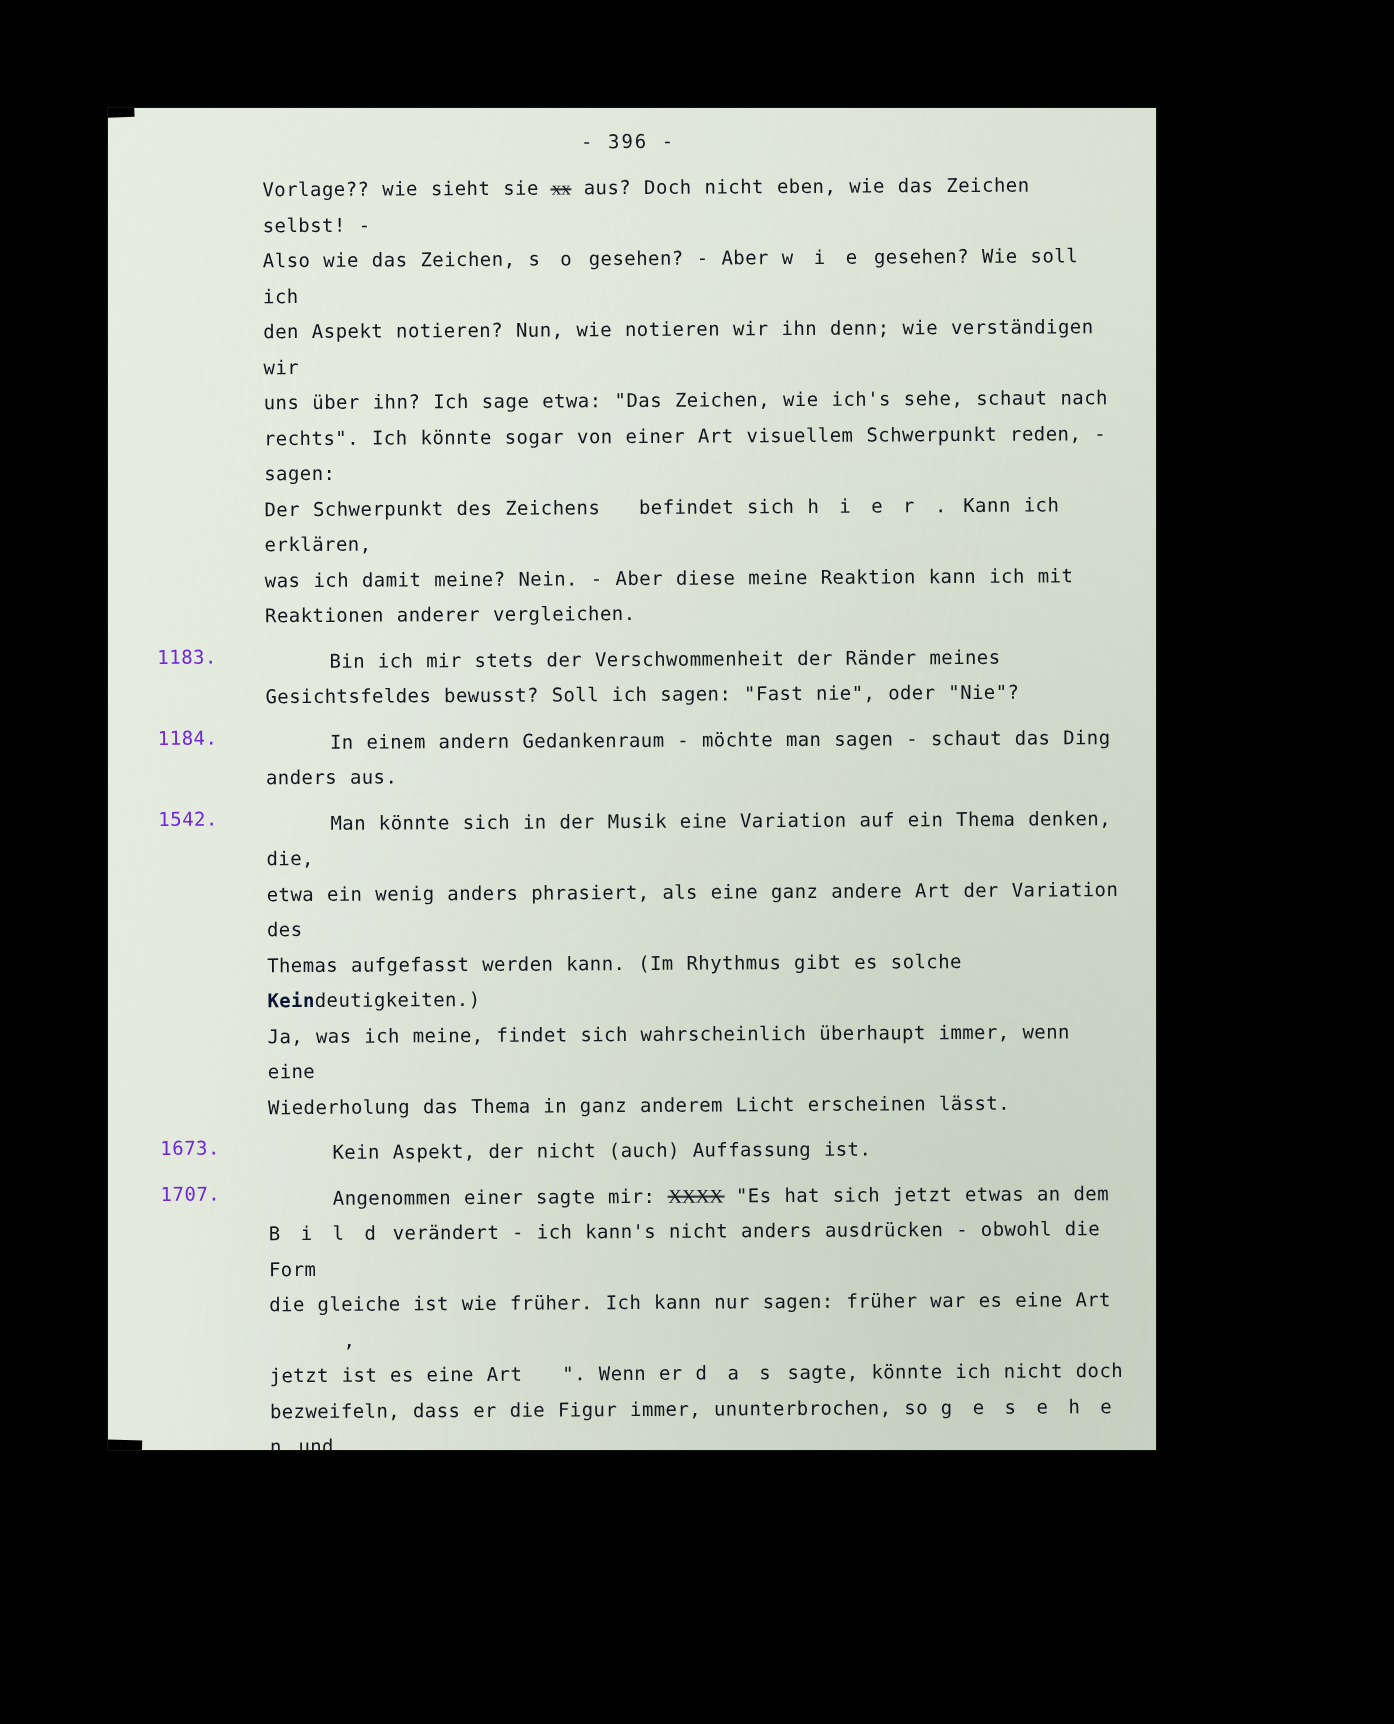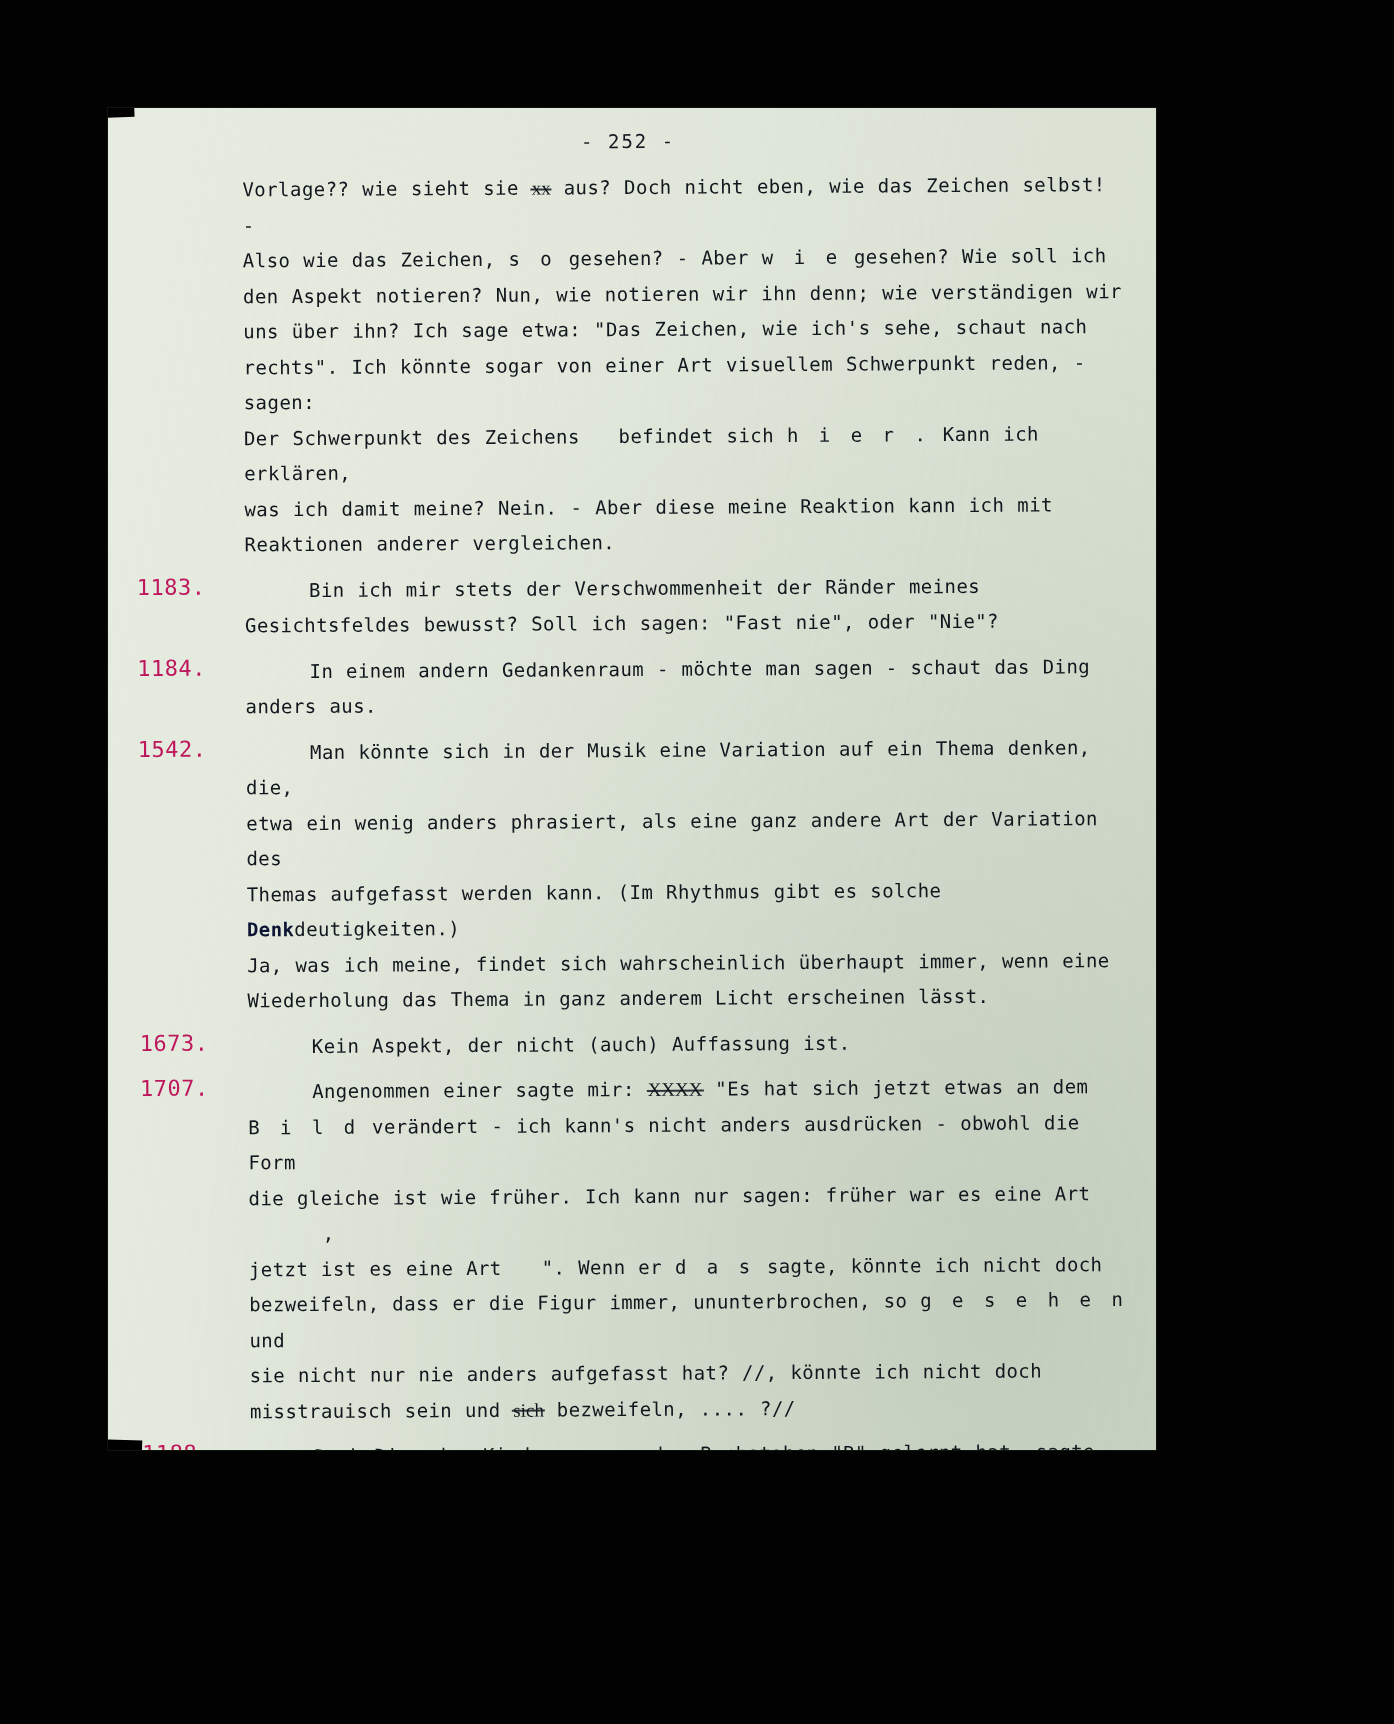--- a/index.html
+++ b/index.html
@@ -80,24 +80,25 @@
     width: 990px;
   }
   .para {
     display: flex;
     align-items: flex-start;
     margin-bottom: 10px;
   }
   .para-num {
     width: 108px;
     flex: 0 0 108px;
-    font-size: 22px;
-    color: #be185d;
+    font-size: 19px;
+    color: #6d28d9;
     letter-spacing: 0.5px;
     padding-top: 1px;
+    margin-left: 20px;
   }
   .para-text {
     flex: 1 1 auto;
     font-size: 19px;
     line-height: 35.5px;
     color: #12161d;
     letter-spacing: 0.4px;
     white-space: pre-wrap;
     word-spacing: 1px;
   }
@@ -133,21 +134,21 @@
 <body>
 
 <div class="page-backdrop">
   <div class="sheet">
     <div class="sheet-edge-tl"></div>
     <div class="sheet-edge-bl"></div>
 
     <div class="paper-inner">
 
       <div class="page-number">
-        <span>- 252 -</span>
+        <span>- 396 -</span>
       </div>
 
       <div class="body-block">
 
         <div class="para first-para">
           <div class="para-num"></div>
           <div class="para-text"><span>Vorlage?? wie sieht sie </span><span class="struck">xx</span><span> aus? Doch nicht eben, wie das Zeichen selbst! -
 Also wie das Zeichen, </span><span class="emph">s o</span><span> gesehen? - Aber </span><span class="emph">w i e</span><span> gesehen? Wie soll ich
 den Aspekt notieren? Nun, wie notieren wir ihn denn; wie verständigen wir
 uns über ihn? Ich sage etwa: "Das Zeichen, wie ich's sehe, schaut nach
@@ -166,21 +167,21 @@
         <div class="para">
           <div class="para-num">1184.</div>
           <div class="para-text"><span>     In einem andern Gedankenraum - möchte man sagen - schaut das Ding
 anders aus.</span></div>
         </div>
 
         <div class="para">
           <div class="para-num">1542.</div>
           <div class="para-text"><span>     Man könnte sich in der Musik eine Variation auf ein Thema denken, die,
 etwa ein wenig anders phrasiert, als eine ganz andere Art der Variation des
-Themas aufgefasst werden kann. (Im Rhythmus gibt es solche </span><span class="overtype">Denk</span><span>deutigkeiten.)
+Themas aufgefasst werden kann. (Im Rhythmus gibt es solche </span><span class="overtype">Kein</span><span>deutigkeiten.)
 Ja, was ich meine, findet sich wahrscheinlich überhaupt immer, wenn eine
 Wiederholung das Thema in ganz anderem Licht erscheinen lässt.</span></div>
         </div>
 
         <div class="para">
           <div class="para-num">1673.</div>
           <div class="para-text"><span>     Kein Aspekt, der nicht (auch) Auffassung ist.</span></div>
         </div>
 
         <div class="para">

